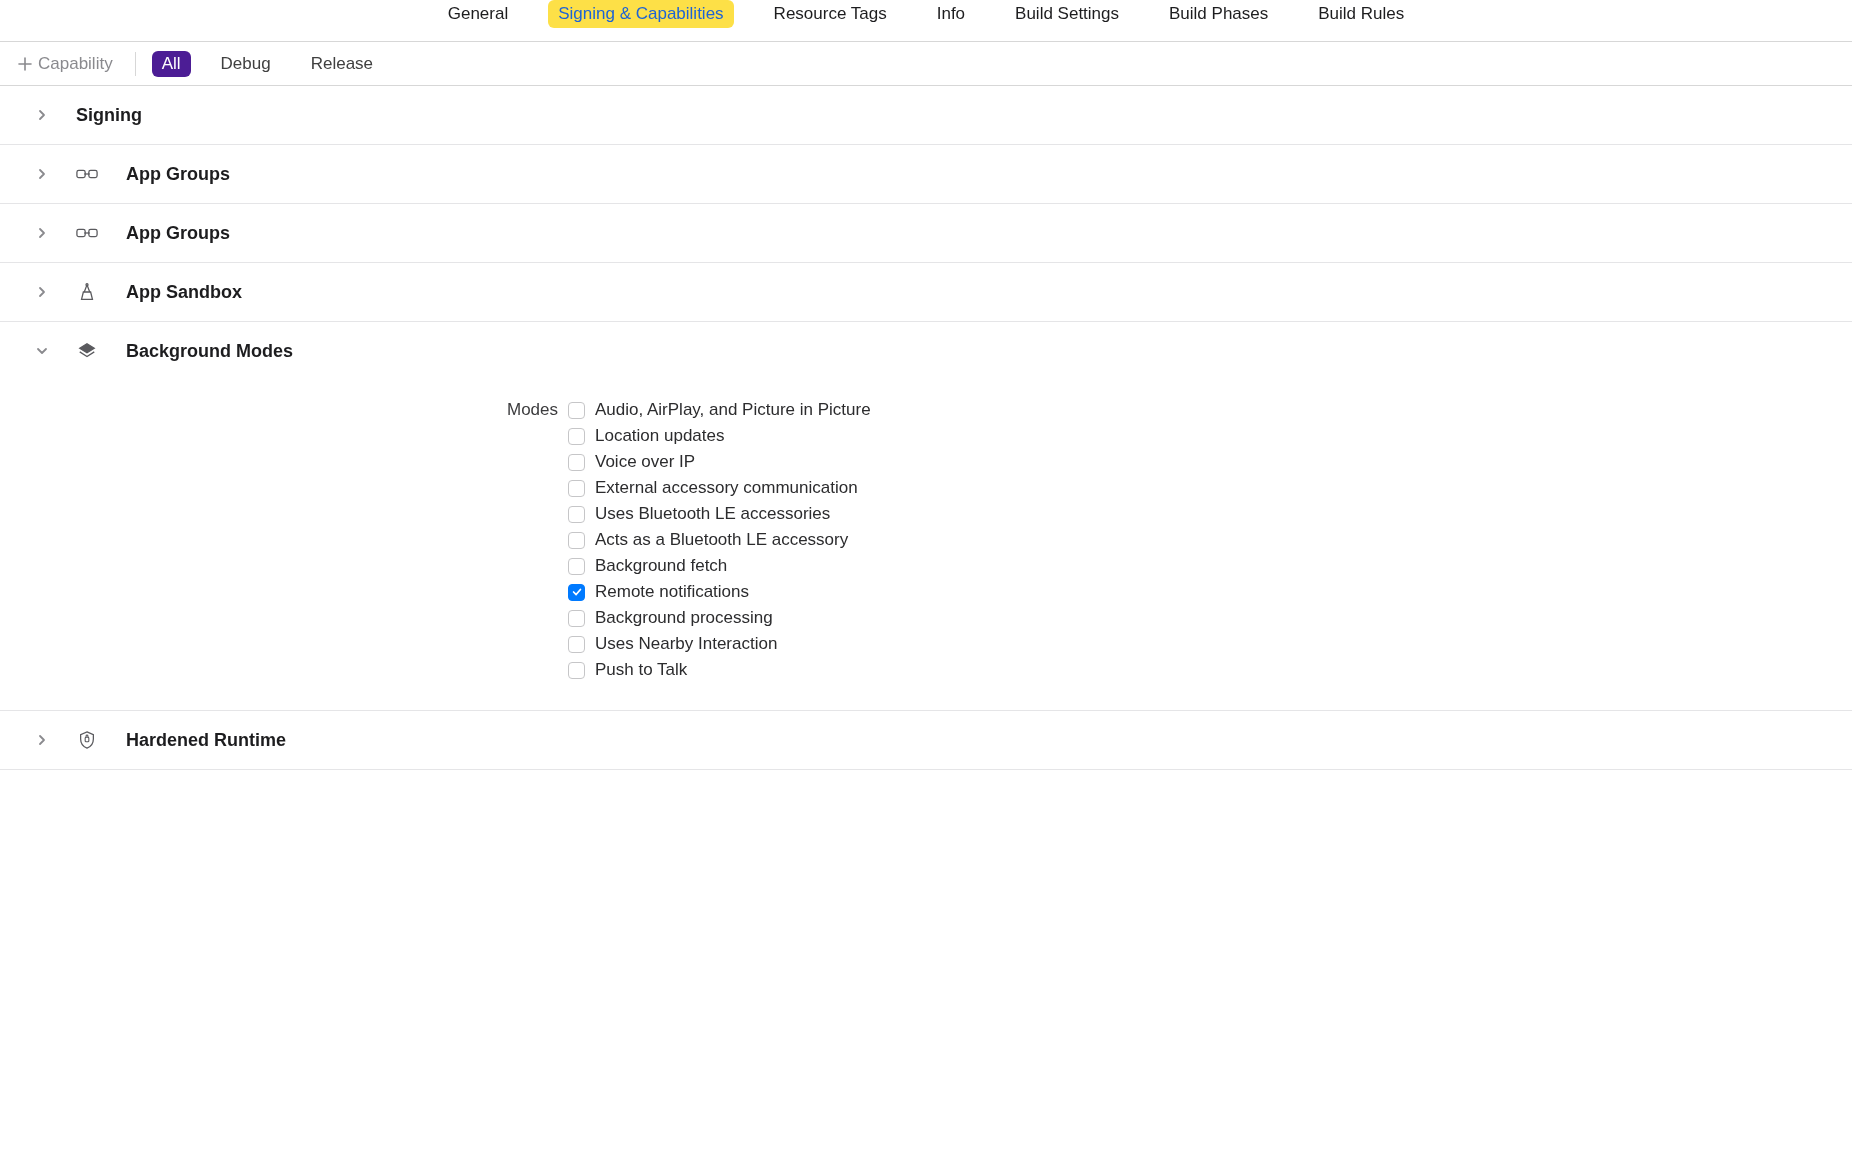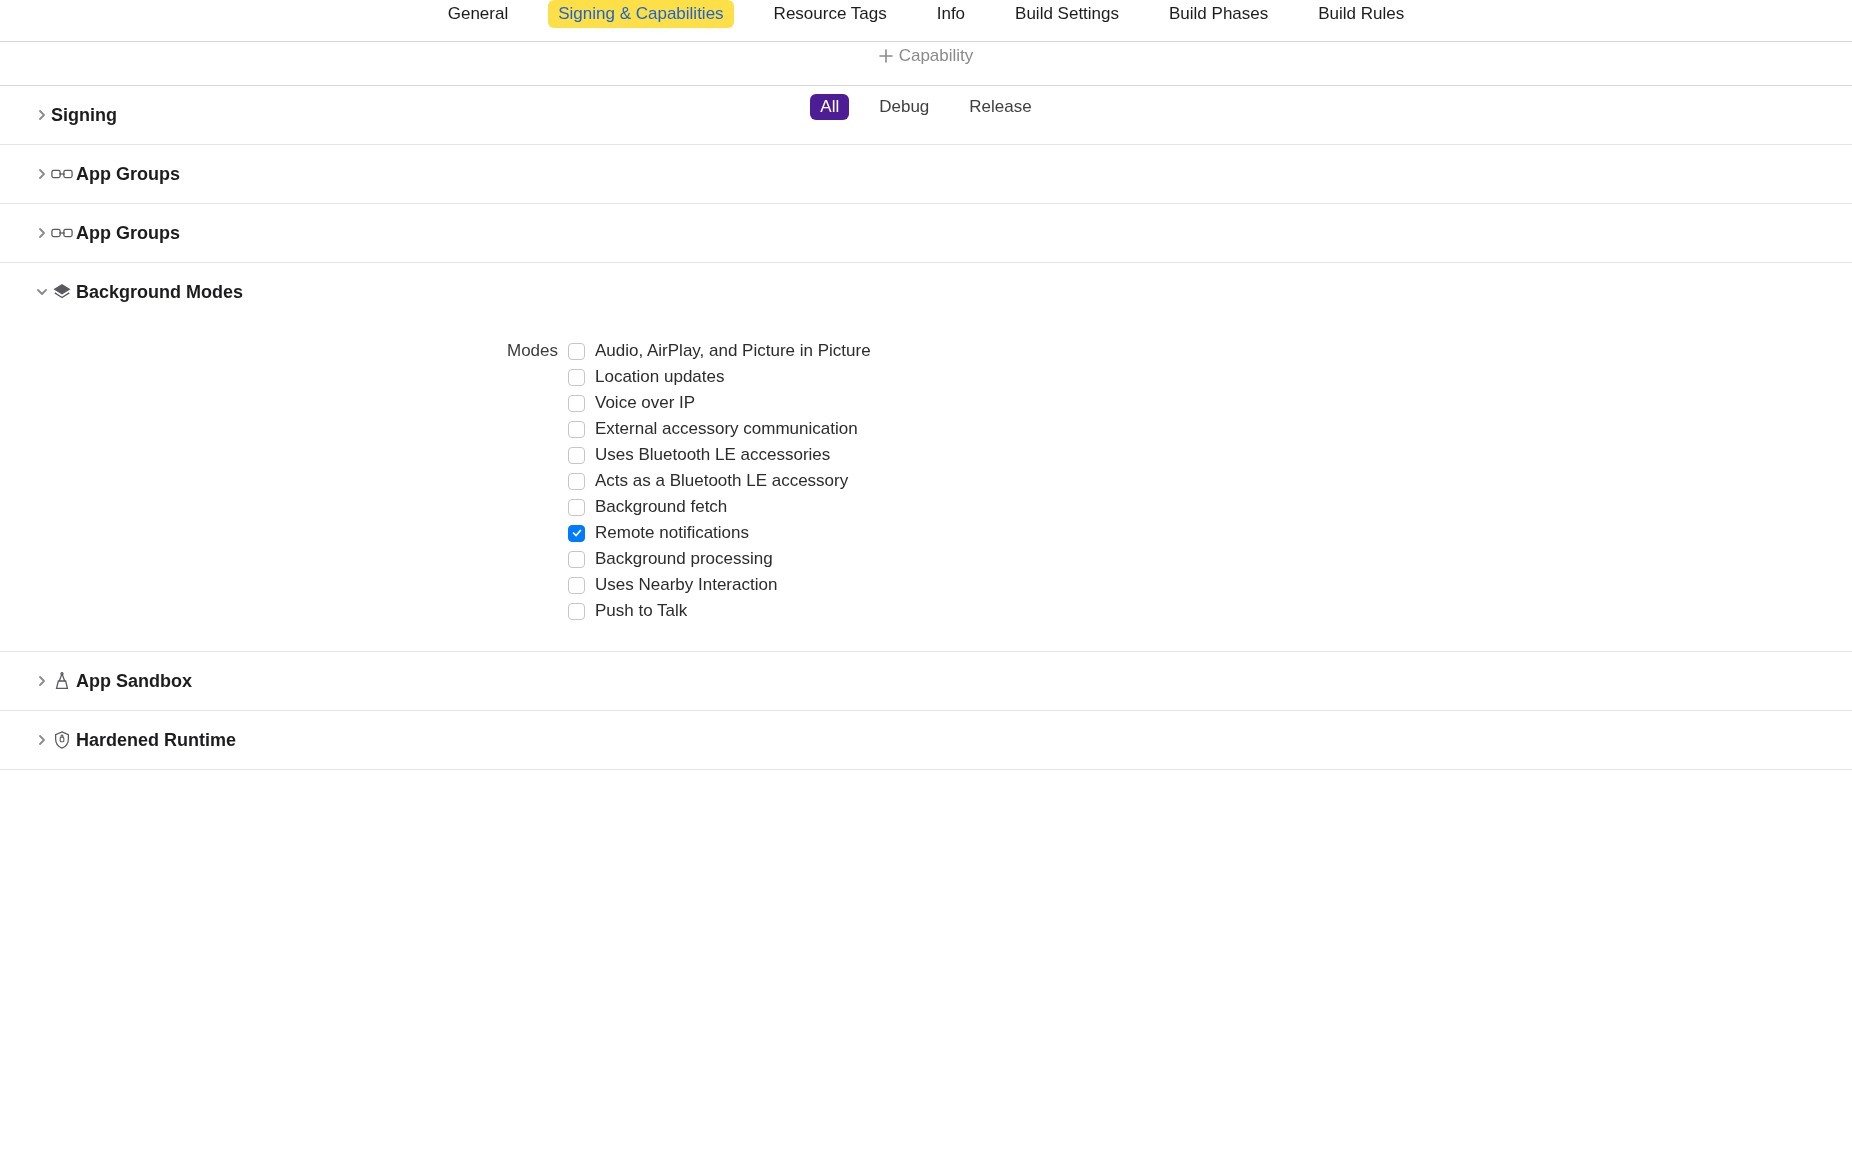--- a/index.html
+++ b/index.html
@@ -34,21 +34,20 @@
   }
 
   
   .toolbar {
     display: flex;
     align-items: center;
     height: 44px;
     border-bottom: 1px solid #d7d7d7;
     padding: 0 12px;
     gap: 12px;
-    flex-direction: column;
   }
   .capability-btn {
     display: flex;
     align-items: center;
     gap: 6px;
     color: #8a8a8e;
     font-size: 17px;
     padding: 4px 6px;
   }
   .plus-icon {
@@ -84,21 +83,21 @@
   
   .sections { }
   .section {
     border-bottom: 1px solid #e5e5e7;
     padding: 0;
   }
   .section-header {
     display: flex;
     align-items: center;
     height: 58px;
-    gap: 3px;
+    gap: 28px;
     padding-left: 36px;
   }
   .chevron {
     width: 12px;
     height: 12px;
     display: inline-flex;
     align-items: center;
     justify-content: center;
     color: #8a8a8e;
     flex-shrink: 0;
@@ -241,20 +240,37 @@
             <path d="M9 7 H15" stroke-width="1.4"></path>
           </svg>
         </span>
         <span class="section-title">App Groups</span>
       </div>
     </div>
     <div class="section">
       <div class="section-header">
         <span class="chevron">
           <svg viewBox="0 0 12 12" width="12" height="12">
+            <path d="M4 2 L8 6 L4 10" stroke-width="1.8" stroke-linecap="round" stroke-linejoin="round"></path>
+          </svg>
+        </span>
+        <span class="cap-icon">
+          <svg viewBox="0 0 22 22" width="20" height="20">
+            <path d="M5 19 H17 L15 11 H7 Z" stroke-width="1.4"></path>
+            <path d="M8 11 L11 3 L14 11" stroke-width="1.4"></path>
+            <circle cx="11" cy="3" r="1.2" stroke-width="1.2"></circle>
+          </svg>
+        </span>
+        <span class="section-title">App Sandbox</span>
+      </div>
+    </div>
+    <div class="section">
+      <div class="section-header">
+        <span class="chevron">
+          <svg viewBox="0 0 12 12" width="12" height="12">
             <path d="M2 4 L6 8 L10 4" stroke-width="1.8" stroke-linecap="round" stroke-linejoin="round"></path>
           </svg>
         </span>
         <span class="cap-icon">
           <svg viewBox="0 0 22 22" width="20" height="20">
             <path d="M11 3 L19 8 L11 13 L3 8 Z" stroke-width="1.4" fill="#5a5a5e"></path>
             <path d="M3 12 L11 17 L19 12" stroke-width="1.4"></path>
           </svg>
         </span>
         <span class="section-title">Background Modes</span>
@@ -317,37 +333,20 @@
     </div>
     <div class="section">
       <div class="section-header">
         <span class="chevron">
           <svg viewBox="0 0 12 12" width="12" height="12">
             <path d="M4 2 L8 6 L4 10" stroke-width="1.8" stroke-linecap="round" stroke-linejoin="round"></path>
           </svg>
         </span>
         <span class="cap-icon">
           <svg viewBox="0 0 22 22" width="20" height="20">
-            <path d="M5 19 H17 L15 11 H7 Z" stroke-width="1.4"></path>
-            <path d="M8 11 L11 3 L14 11" stroke-width="1.4"></path>
-            <circle cx="11" cy="3" r="1.2" stroke-width="1.2"></circle>
-          </svg>
-        </span>
-        <span class="section-title">App Sandbox</span>
-      </div>
-    </div>
-    <div class="section">
-      <div class="section-header">
-        <span class="chevron">
-          <svg viewBox="0 0 12 12" width="12" height="12">
-            <path d="M4 2 L8 6 L4 10" stroke-width="1.8" stroke-linecap="round" stroke-linejoin="round"></path>
-          </svg>
-        </span>
-        <span class="cap-icon">
-          <svg viewBox="0 0 22 22" width="20" height="20">
             <path d="M11 2 L18 5 V10 C18 15 15 18.5 11 20 C7 18.5 4 15 4 10 V5 Z" stroke-width="1.4"></path>
             <rect x="9" y="8" width="4" height="5" rx="1" stroke-width="1.2"></rect>
             <path d="M10 8 V6.5 a1 1 0 0 1 2 0 V8" stroke-width="1.2"></path>
           </svg>
         </span>
         <span class="section-title">Hardened Runtime</span>
       </div>
     </div>
   </div>
 

